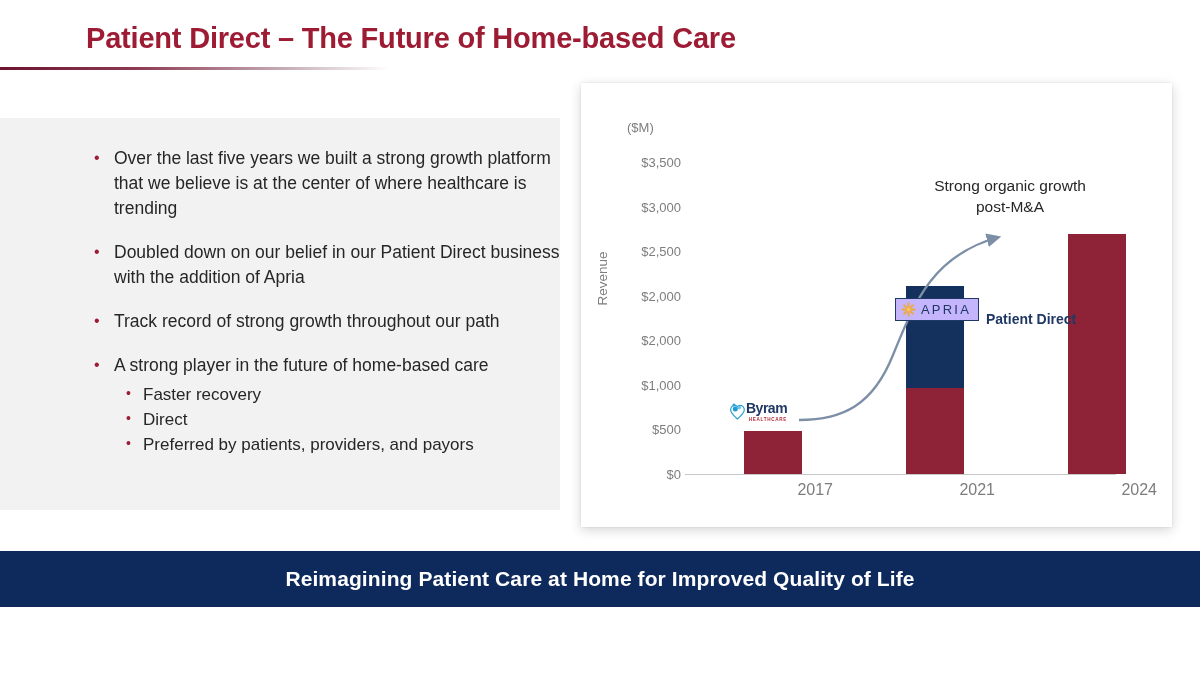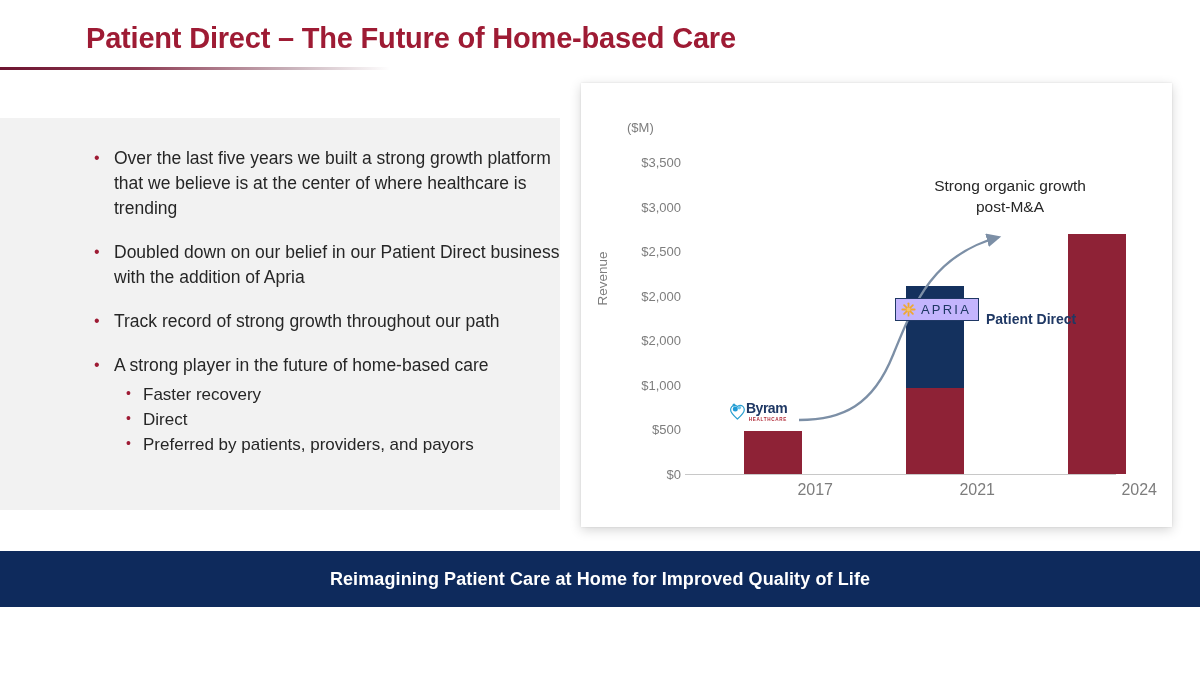--- a/index.html
+++ b/index.html
@@ -121,21 +121,21 @@
     font-size:14px; font-weight:bold; color:#1f3864;
     white-space:nowrap;
   }
 
   
   #banner {
     position:absolute; left:0; top:551px; width:1200px; height:56px;
     background:#0e2a5c; display:flex; align-items:center; justify-content:center;
   }
   #banner-text {
-    color:#ffffff; font-size:18px; font-weight:bold; letter-spacing:0.1px;
+    color:#ffffff; font-size:21px; font-weight:bold; letter-spacing:0.1px;
   }
 
   
   #footer { position:absolute; left:0; top:607px; width:1200px; height:68px; background:#ffffff; }
 </style>
 </head>
 <body>
 
 <div id="slide-title">Patient Direct – The Future of Home-based Care</div>
 <div id="title-rule"></div>

